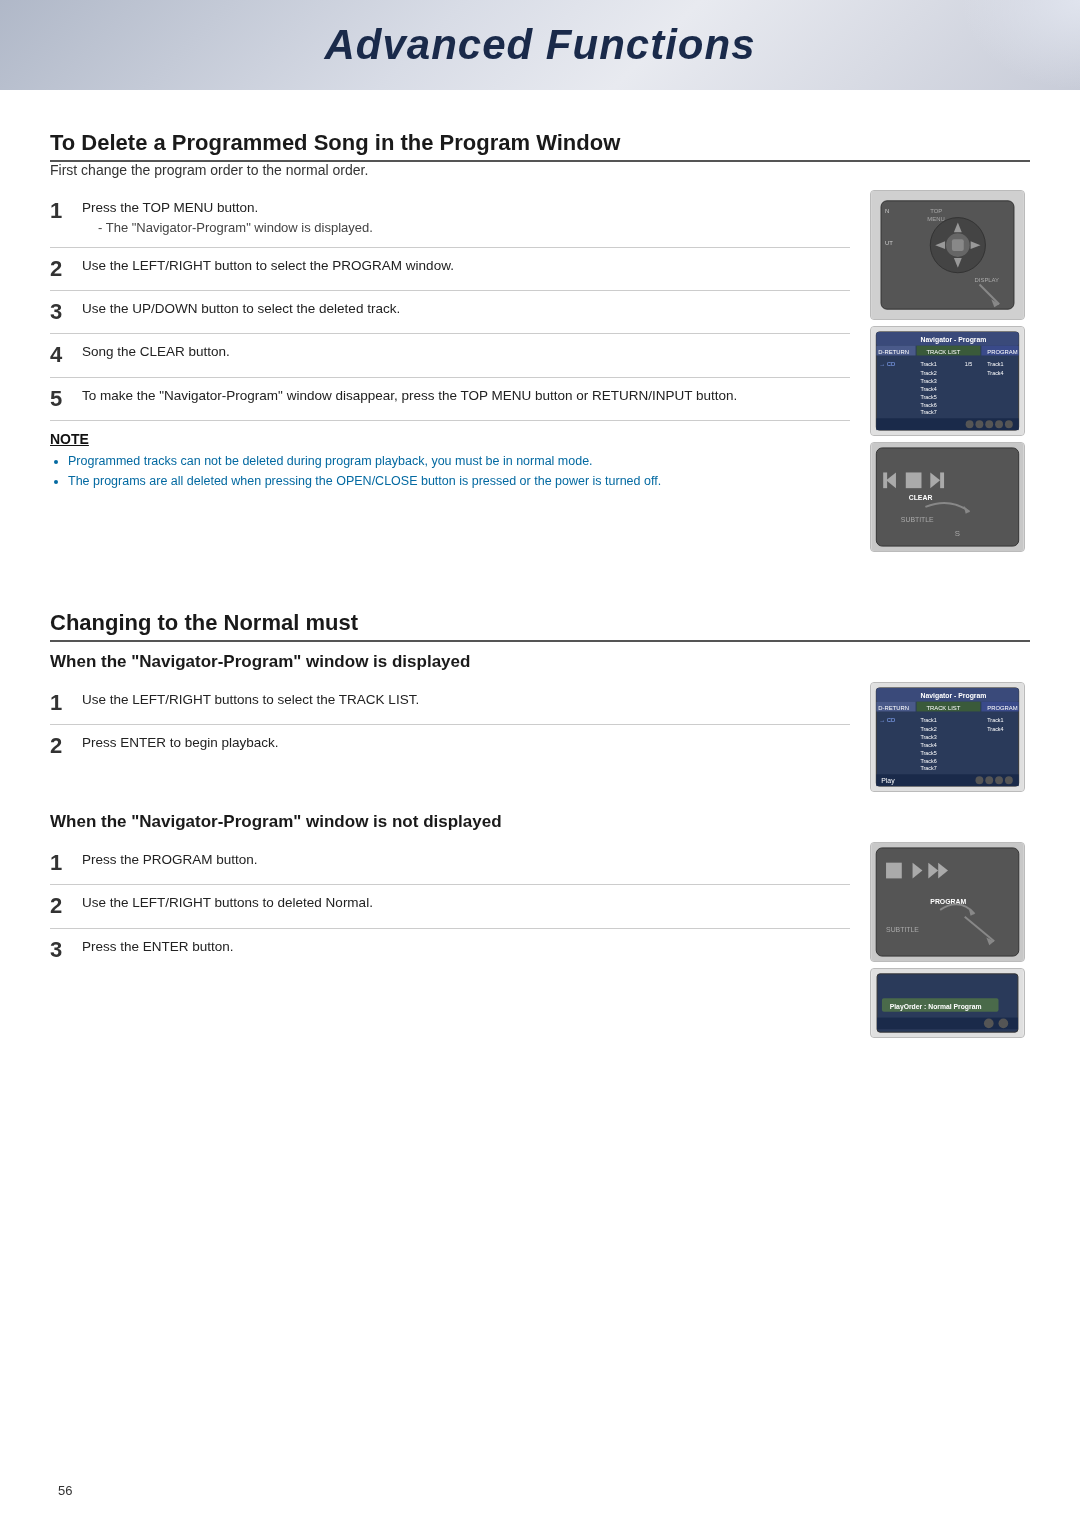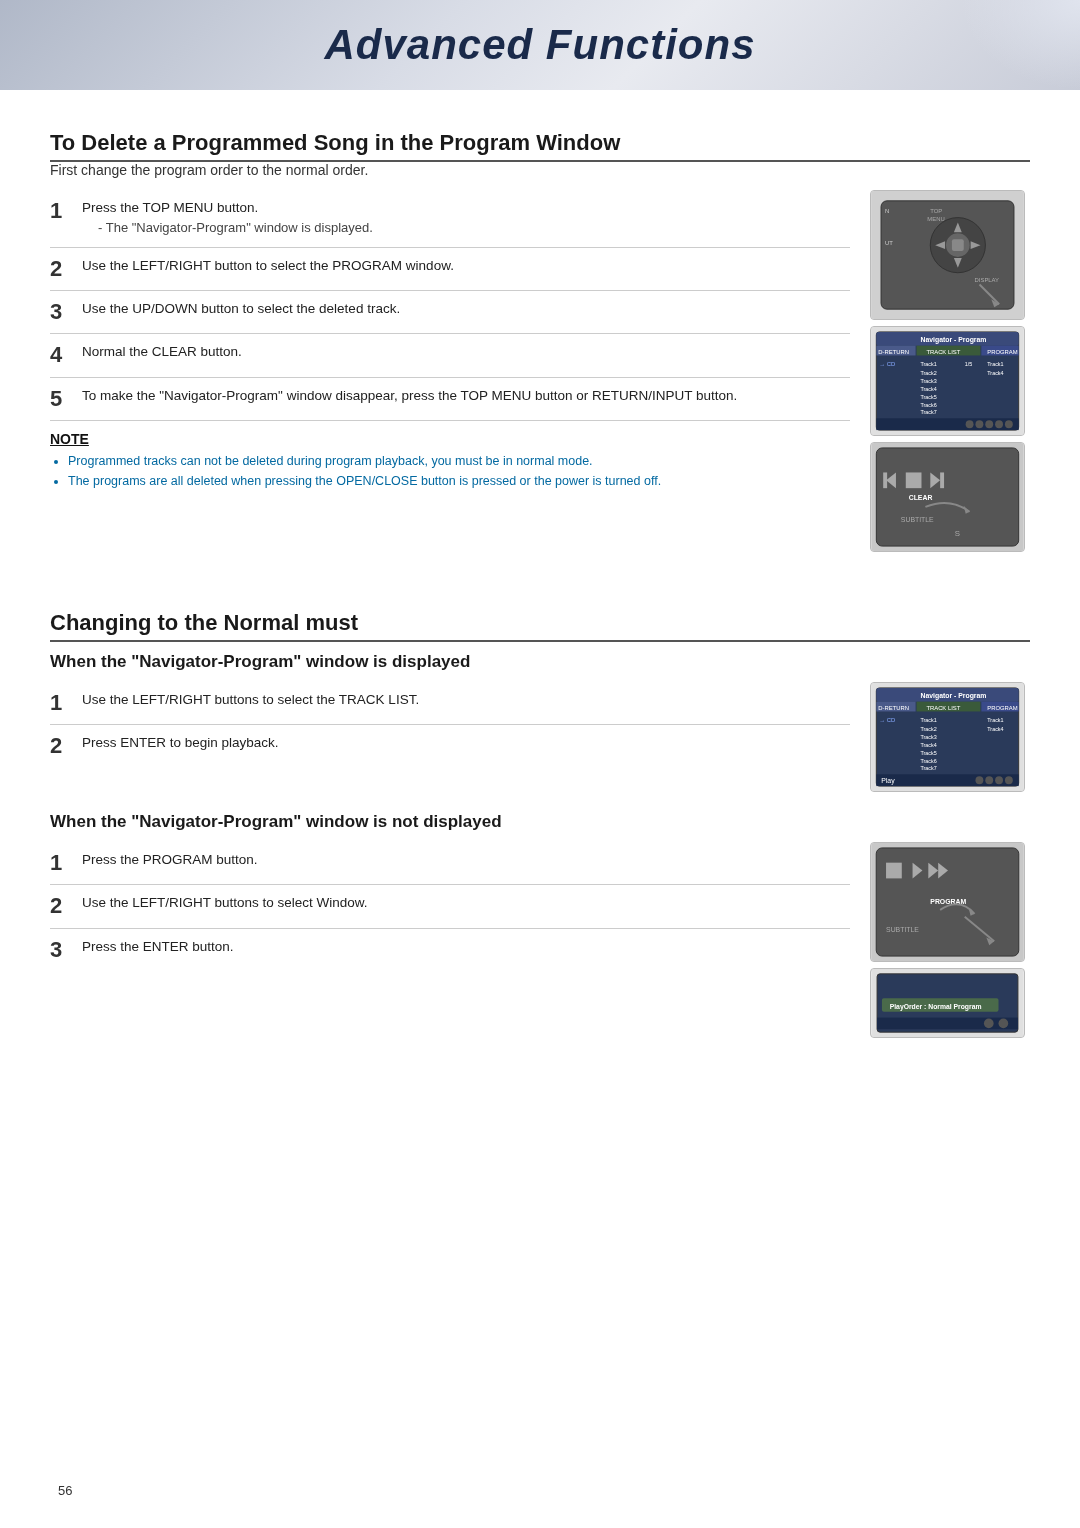--- a/index.html
+++ b/index.html
@@ -229,21 +229,21 @@
           <div class="step-text">Use the LEFT/RIGHT button to select the PROGRAM window.</div>
         </div>
 
         <div class="step-row">
           <span class="step-num">3</span>
           <div class="step-text">Use the UP/DOWN button to select the deleted track.</div>
         </div>
 
         <div class="step-row">
           <span class="step-num">4</span>
-          <div class="step-text">Normal the CLEAR button.</div>
+          <div class="step-text">Song the CLEAR button.</div>
         </div>
 
         <div class="step-row">
           <span class="step-num">5</span>
           <div class="step-text">To make the "Navigator-Program" window disappear, press the TOP MENU button or RETURN/INPUT button.</div>
         </div>
 
         <div class="note-section">
           <div class="note-title">NOTE</div>
           <ul class="note-list">
@@ -414,21 +414,21 @@
       <div class="section-body">
         <div class="instructions">
 
           <div class="step-row">
             <span class="step-num">1</span>
             <div class="step-text">Press the PROGRAM button.</div>
           </div>
 
           <div class="step-row">
             <span class="step-num">2</span>
-            <div class="step-text">Use the LEFT/RIGHT buttons to select  Window.</div>
+            <div class="step-text">Use the LEFT/RIGHT buttons to deleted  Normal.</div>
           </div>
 
           <div class="step-row">
             <span class="step-num">3</span>
             <div class="step-text">Press the ENTER button.</div>
           </div>
         </div>
 
         <div class="images-col">
 

